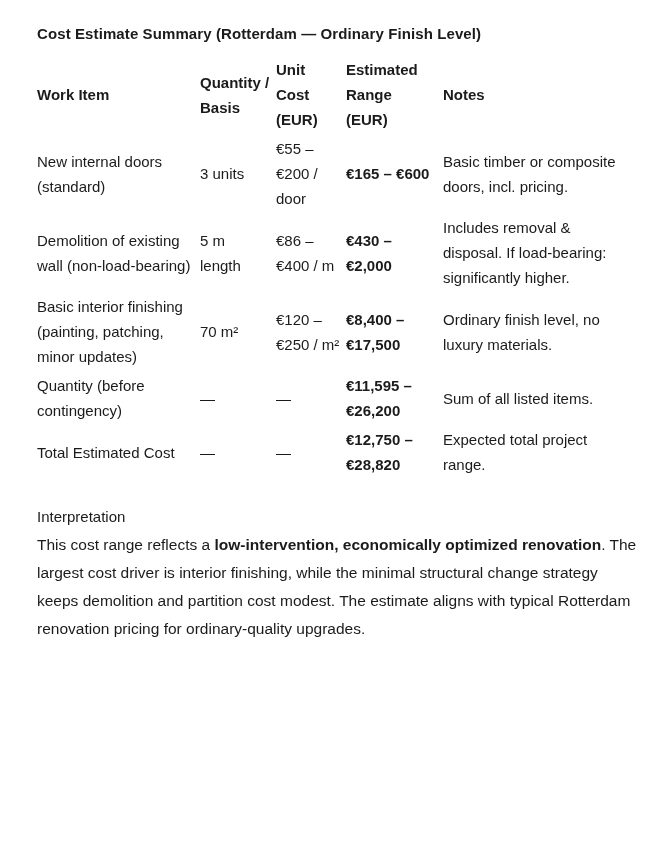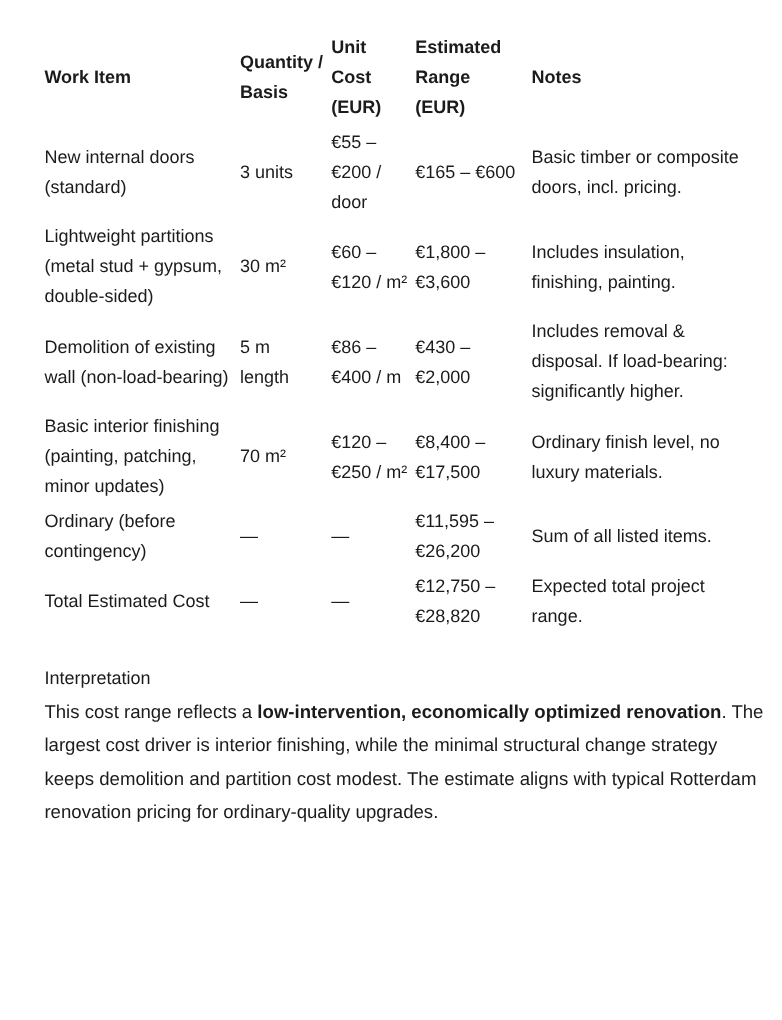--- a/index.html
+++ b/index.html
@@ -35,40 +35,41 @@
     vertical-align: middle;
     text-align: left;
     font-size: 15px;
     line-height: 25px;
     padding: 2px 6px 2px 0;
     font-weight: normal;
     word-wrap: break-word;
   }
   .cost-table th { font-weight: bold; }
   .cost-table td.cell-item  { font-weight: normal; }
-  .cost-table td.cell-range { font-weight: normal; }
+  .cost-table td.cell-range { font-weight: bold; }
 
   .interpretation { margin-top: 29px; width: 600px; }
   .interp-heading {
     font-size: 15px;
     font-weight: normal;
     margin: 0 0 6px 0;
   }
   .interp-text {
     font-size: 15.5px;
     line-height: 28px;
     margin: 0;
   }
   .interp-text .em { font-weight: bold; text-align: center; }
 </style>
 </head>
 <body>
 
 <div class="page">
 
+  <h1 class="doc-title">Cost Estimate Summary (Rotterdam — Ordinary Finish Level)</h1>
 
   <table class="cost-table">
     <colgroup>
       <col class="c-item">
         <col class="c-qty">
         <col class="c-unit">
         <col class="c-range">
         <col class="c-notes">
     </colgroup>
     <thead>
@@ -82,42 +83,35 @@
     </thead>
     <tbody>
       <tr>
         <td class="cell-item">New internal doors (standard)</td>
         <td class="cell-qty">3 units</td>
         <td class="cell-unit">€55 – €200 / door</td>
         <td class="cell-range">€165 – €600</td>
         <td class="cell-notes">Basic timber or composite doors, incl. pricing.</td>
       </tr>
       <tr>
-        <td class="cell-item">Lightweight partitions (metal stud + gypsum, double-sided)</td>
-        <td class="cell-qty">30 m²</td>
-        <td class="cell-unit">€60 – €120 / m²</td>
-        <td class="cell-range">€1,800 – €3,600</td>
-        <td class="cell-notes">Includes insulation, finishing, painting.</td>
-      </tr>
-      <tr>
         <td class="cell-item">Demolition of existing wall (non-load-bearing)</td>
         <td class="cell-qty">5 m length</td>
         <td class="cell-unit">€86 – €400 / m</td>
         <td class="cell-range">€430 – €2,000</td>
         <td class="cell-notes">Includes removal &amp; disposal. If load-bearing: significantly higher.</td>
       </tr>
       <tr>
         <td class="cell-item">Basic interior finishing (painting, patching, minor updates)</td>
         <td class="cell-qty">70 m²</td>
         <td class="cell-unit">€120 – €250 / m²</td>
         <td class="cell-range">€8,400 – €17,500</td>
         <td class="cell-notes">Ordinary finish level, no luxury materials.</td>
       </tr>
       <tr>
-        <td class="cell-item">Ordinary (before contingency)</td>
+        <td class="cell-item">Quantity (before contingency)</td>
         <td class="cell-qty">—</td>
         <td class="cell-unit">—</td>
         <td class="cell-range">€11,595 – €26,200</td>
         <td class="cell-notes">Sum of all listed items.</td>
       </tr>
       <tr>
         <td class="cell-item">Total Estimated Cost</td>
         <td class="cell-qty">—</td>
         <td class="cell-unit">—</td>
         <td class="cell-range">€12,750 – €28,820</td>

